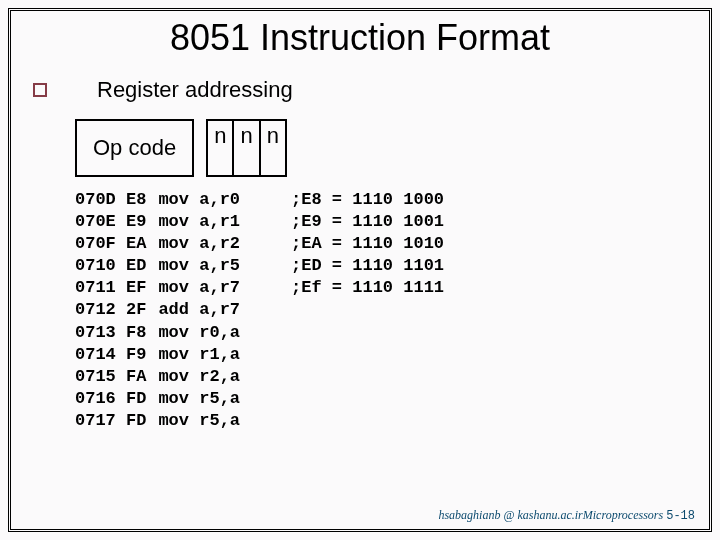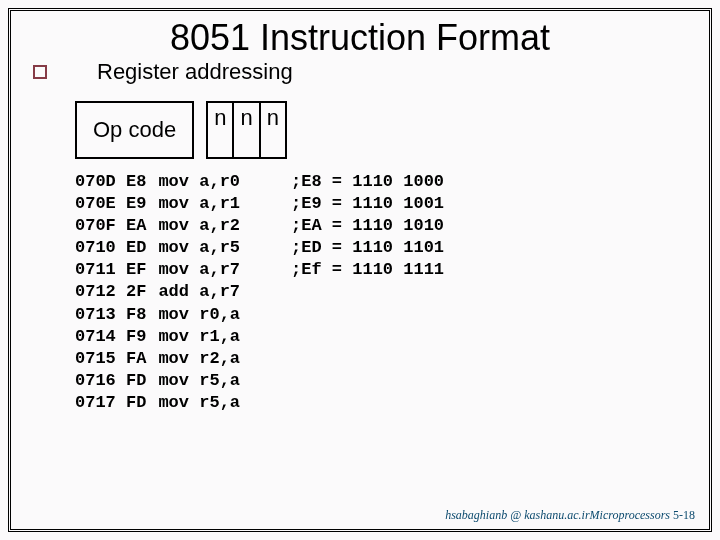--- a/index.html
+++ b/index.html
@@ -14,20 +14,21 @@
     position: absolute;
     top: 8px; left: 8px; right: 8px; bottom: 8px;
     border: 3px double #000;
     padding: 4px 0 0 0;
   }
   .title {
     text-align: center;
     font-size: 36px;
     font-weight: normal;
     margin-top: 2px;
+    margin-bottom: 18px;
   }
   .bullet-row {
     display: flex;
     align-items: center;
     margin-left: 22px;
     margin-bottom: 16px;
     gap: 40px;
   }
   .bullet-box {
     width: 14px; height: 14px;
@@ -70,21 +71,21 @@
   .footer {
     position: absolute;
     bottom: 6px; left: 14px; right: 14px;
     display: flex;
     justify-content: flex-end;
     font-family: "Times New Roman", serif;
     font-size: 12px;
     font-style: italic;
     color: #0c4a6e;
   }
-  .page-num { font-style: normal; font-family: Liberation Serif, serif; }
+  .page-num { font-style: normal; font-family: Liberation Mono, monospace; }
 </style>
 </head>
 <body>
 
 <div class="frame">
 
   <h1 class="title">8051 Instruction Format</h1>
 
   <div class="bullet-row">
     <span class="bullet-box"></span>

